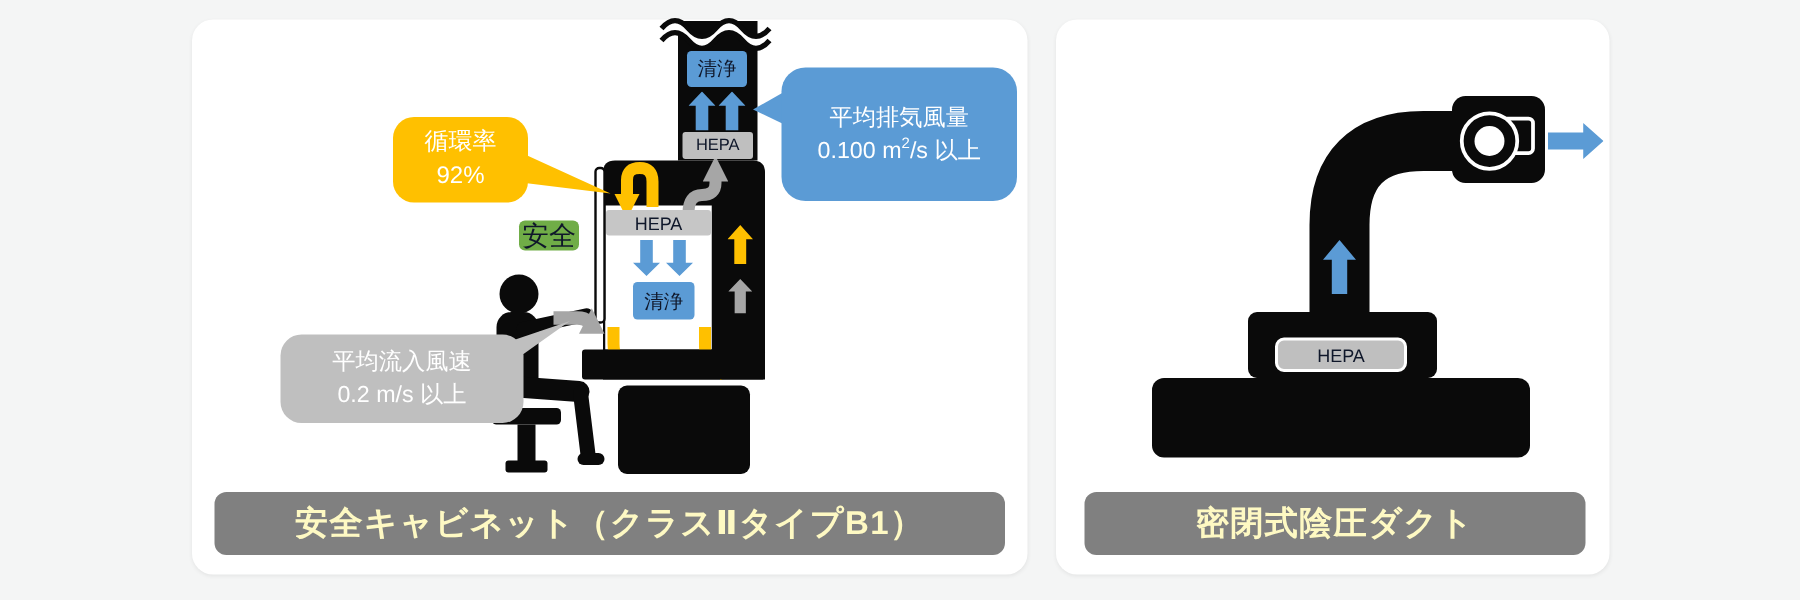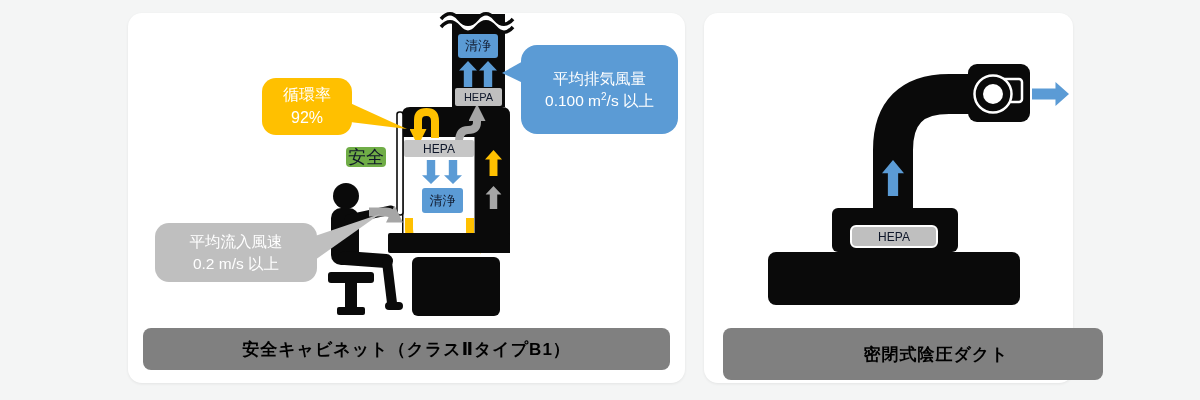--- a/index.html
+++ b/index.html
@@ -21,25 +21,25 @@
   }
   .lbl-blue{background:var(--blue);border-radius:3px;}
   .lbl-gray{background:var(--gray-callout);border-radius:2px;}
   .lbl-gray2{background:var(--gray-hepa);border-radius:2px;}
   .lbl-green{background:var(--green);border-radius:4px;}
   .callout{
     position:absolute;z-index:3;display:flex;flex-direction:column;align-items:center;
     justify-content:center;color:#fff;text-align:center;line-height:1.42;
   }
   .callout-yellow{background:var(--yellow);border-radius:14px;font-size:16px;}
-  .callout-grayc{background:var(--gray-callout);border-radius:14px;font-size:15.5px;}
+  .callout-grayc{background:var(--gray-callout);border-radius:14px;font-size:15.5px;margin-left:32px;}
   .callout-blue{background:var(--blue);border-radius:16px;font-size:15.5px;}
   .titlebar{
     position:absolute;z-index:3;background:var(--title-bar);border-radius:8px;
-    color:#000000;font-size:17px;font-weight:bold;display:flex;align-items:center;
+    color:#fef9c3;font-size:22px;font-weight:bold;display:flex;align-items:center;
     justify-content:center;letter-spacing:1px;
   }
   .hepa-bordered{background:var(--gray-callout);border:2px solid #fff;border-radius:6px;}
   sup{font-size:10px;line-height:0;}
   
   .f-black{fill:var(--black-shape);}
   .f-blue{fill:var(--blue);}
   .f-yellow{fill:var(--yellow);}
   .f-gray{fill:var(--gray-arrow);}
   .f-gcall{fill:var(--gray-callout);}
@@ -154,13 +154,13 @@
   <div>平均流入風速</div>
   <div>0.2 m/s 以上</div>
 </div>
 
 <div class="callout callout-blue" style="left:521px;top:45px;width:157px;height:89px;">
   <div>平均排気風量</div>
   <div><span>0.100 m</span><sup>2</sup><span>/s 以上</span></div>
 </div>
 
 <div class="titlebar" style="left:143px;top:328px;width:527px;height:42px;">安全キャビネット（クラスⅡタイプB1）</div>
-<div class="titlebar" style="left:723px;top:328px;width:334px;height:52px;padding-left:46px;">密閉式陰圧ダクト</div>
+<div class="titlebar" style="left:723px;top:328px;width:334px;height:42px;">密閉式陰圧ダクト</div>
 
 </body></html>

